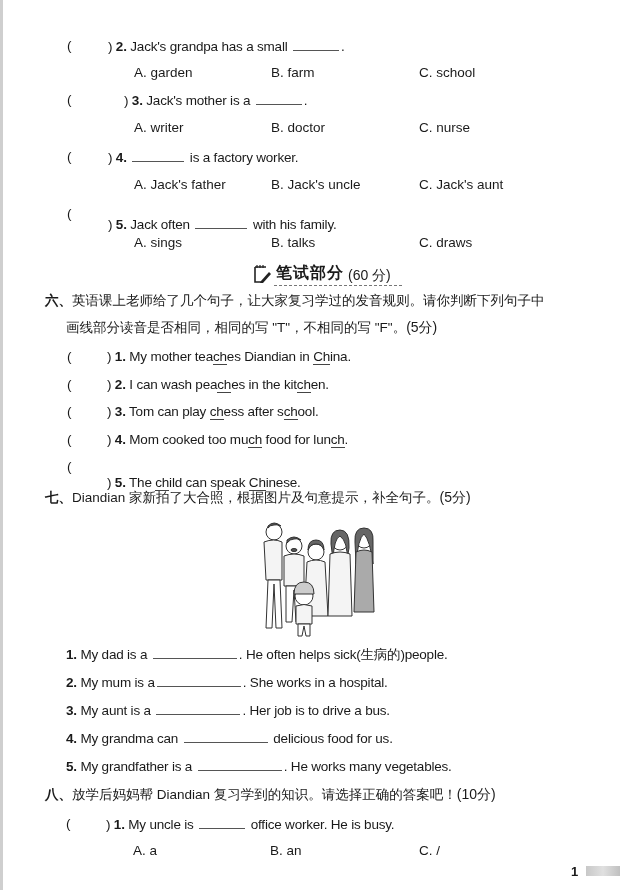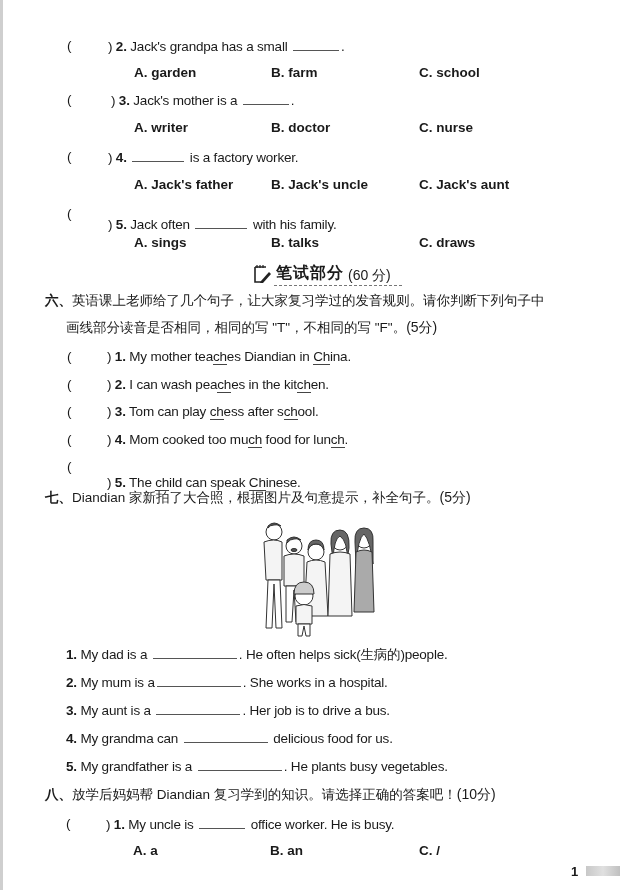--- a/index.html
+++ b/index.html
@@ -6,21 +6,21 @@
   body {
     width: 631px; height: 890px; position: relative; overflow: hidden;
     background: #ffffff; color: #1a1a1a;
     font-family: "Liberation Sans", "DejaVu Sans", sans-serif;
   }
   .left-strip { position: absolute; left: 0; top: 0; width: 3px; height: 890px; background: #cfcfcf; }
   .abs { position: absolute; white-space: nowrap; }
   .q { font-size: 13.5px; letter-spacing: -0.2px; }
   .qnum { font-weight: bold; }
   .blank { display: inline-block; border-bottom: 1px solid #555; vertical-align: baseline; height: 12px; margin: 0 2px; }
-  .opt { font-size: 13.5px; position: absolute; white-space: nowrap; font-weight: bold; }
+  .opt { font-size: 13.5px; position: absolute; white-space: nowrap; }
   .sec-head { font-size: 13.5px; position: absolute; white-space: nowrap; }
   .sec-head .num { font-weight: bold; }
   .score { font-size: 14px; }
   u.ul { text-decoration: none; border-bottom: 1px solid #444; }
   .banner { position: absolute; left: 252px; top: 262px; width: 150px; height: 24px; }
   .banner-title { font-weight: bold; font-size: 16px; letter-spacing: 1px; }
   .banner-line { position: absolute; left: 22px; right: 0; bottom: 0; border-bottom: 1px dashed #777; }
   .illus { position: absolute; left: 252px; top: 520px; width: 130px; height: 118px; }
   .page-num { position: absolute; left: 571px; top: 864px; font-weight: bold; font-size: 13px; }
   .page-deco { position: absolute; left: 586px; top: 866px; width: 34px; height: 10px; background: linear-gradient(90deg,#c8c8c8,#e0e0e0,#c0c0c0); }
@@ -33,21 +33,21 @@
 <div>
   <span class="abs q" style="left:67px;top:38px">(</span>
   <span class="abs q" style="left:108px;top:38px">) <span class="qnum">2.</span> <span>Jack's grandpa has a small</span> <span class="blank" style="width:46px"></span><span>.</span></span>
   <span class="opt" style="left:134px;top:65px">A. garden</span>
   <span class="opt" style="left:271px;top:65px">B. farm</span>
   <span class="opt" style="left:419px;top:65px">C. school</span>
 </div>
 
 <div>
   <span class="abs q" style="left:67px;top:92px">(</span>
-  <span class="abs q" style="left:111px;top:92px">) <span class="qnum">3.</span> <span>Jack's mother is a</span> <span class="blank" style="width:46px"></span><span>.</span></span>
+  <span class="abs q" style="left:124px;top:92px">) <span class="qnum">3.</span> <span>Jack's mother is a</span> <span class="blank" style="width:46px"></span><span>.</span></span>
   <span class="opt" style="left:134px;top:120px">A. writer</span>
   <span class="opt" style="left:271px;top:120px">B. doctor</span>
   <span class="opt" style="left:419px;top:120px">C. nurse</span>
 </div>
 
 <div>
   <span class="abs q" style="left:67px;top:149px">(</span>
   <span class="abs q" style="left:108px;top:149px">) <span class="qnum">4.</span> <span class="blank" style="width:52px"></span> <span>is a factory worker.</span></span>
   <span class="opt" style="left:134px;top:177px">A. Jack's father</span>
   <span class="opt" style="left:271px;top:177px">B. Jack's uncle</span>
@@ -144,21 +144,21 @@
 <div>
   <span class="abs q" style="left:66px;top:674px"><span class="qnum">2.</span> <span>My mum is a</span><span class="blank" style="width:84px"></span><span>. She works in a hospital.</span></span>
 </div>
 <div>
   <span class="abs q" style="left:66px;top:702px"><span class="qnum">3.</span> <span>My aunt is a</span> <span class="blank" style="width:84px"></span><span>. Her job is to drive a bus.</span></span>
 </div>
 <div>
   <span class="abs q" style="left:66px;top:730px"><span class="qnum">4.</span> <span>My grandma can</span> <span class="blank" style="width:84px"></span> <span>delicious food for us.</span></span>
 </div>
 <div>
-  <span class="abs q" style="left:66px;top:758px"><span class="qnum">5.</span> <span>My grandfather is a</span> <span class="blank" style="width:84px"></span><span>. He plants busy vegetables.</span></span>
+  <span class="abs q" style="left:66px;top:758px"><span class="qnum">5.</span> <span>My grandfather is a</span> <span class="blank" style="width:84px"></span><span>. He works many vegetables.</span></span>
 </div>
 
 <div class="sec-head" style="left:45px;top:786px">
   <span class="num">八、</span><span>放学后妈妈帮 Diandian 复习学到的知识。请选择正确的答案吧！</span><span class="score">(10分)</span>
 </div>
 
 <div>
   <span class="abs q" style="left:66px;top:816px">(</span>
   <span class="abs q" style="left:106px;top:816px">) <span class="qnum">1.</span> <span>My uncle is</span> <span class="blank" style="width:46px"></span> <span>office worker. He is busy.</span></span>
   <span class="opt" style="left:133px;top:843px">A. a</span>

